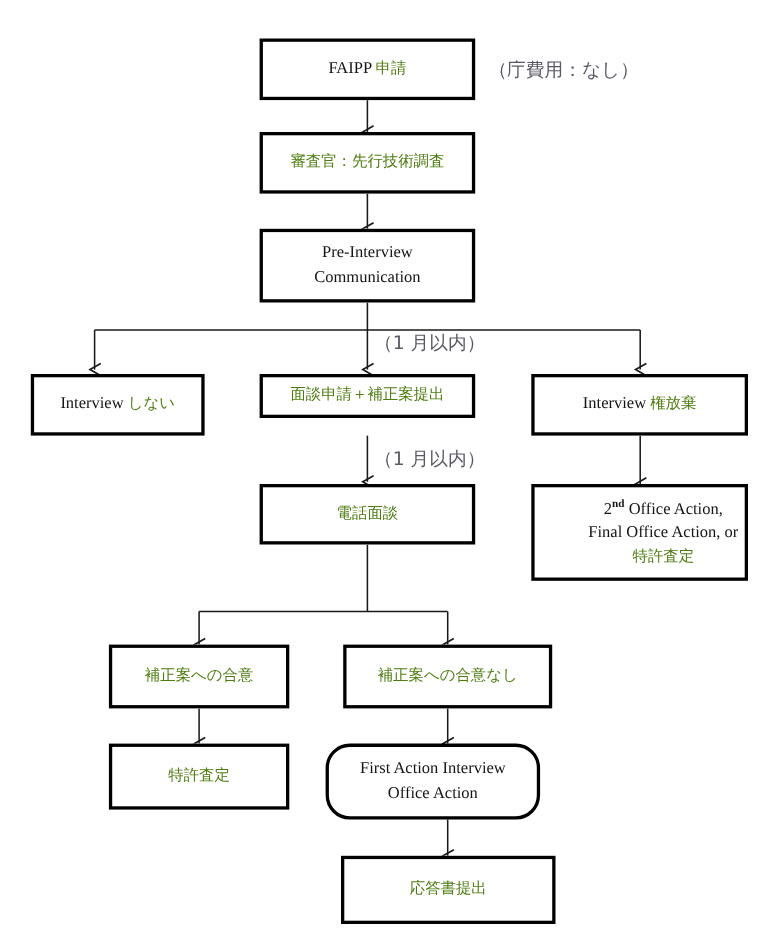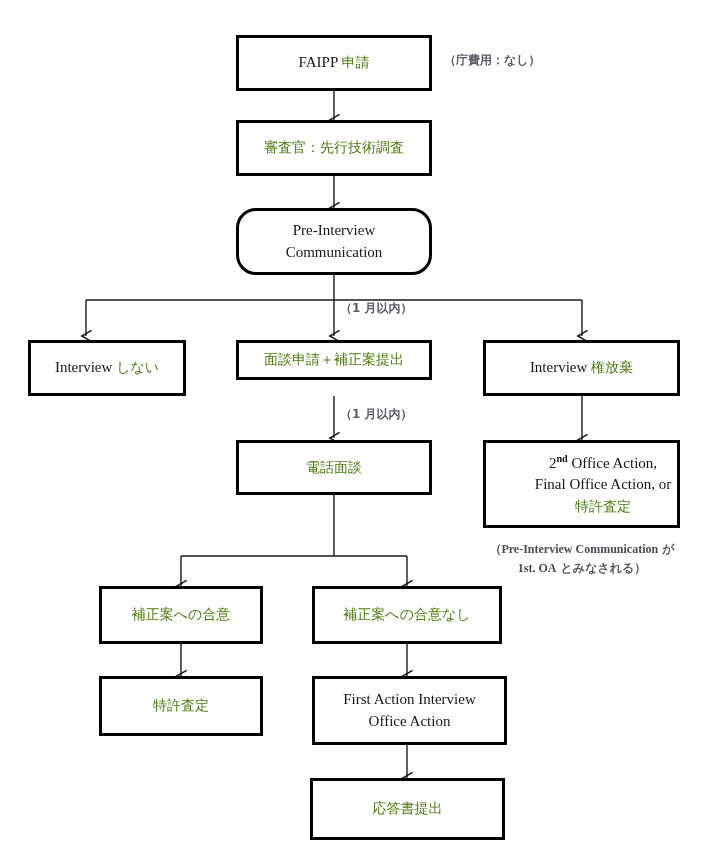--- a/index.html
+++ b/index.html
@@ -42,24 +42,23 @@
     font-family: "DejaVu Sans", "Liberation Sans", sans-serif;
     font-size: 14px;
   }
   .node .line { display: block; white-space: nowrap; }
   .node sup { font-size: 0.68em; vertical-align: super; font-weight: bold; }
 
   .annot {
     position: absolute;
     color: #5a5a66;
     font-family: "DejaVu Sans", "Liberation Sans", sans-serif;
-    font-size: 12px;
+    font-size: 17px;
     white-space: nowrap;
     z-index: 4;
-    font-weight: bold;
   }
   .annot .lat {
     font-family: "Liberation Serif", "DejaVu Serif", serif;
     color: #4a4a57;
   }
   .annot.center { text-align: center; }
 
   svg.wires {
     position: absolute;
     left: 0; top: 0;
@@ -116,21 +115,21 @@
   </div>
 
   <div class="annot" style="left:444px; top:52px;">（庁費用：なし）</div>
 
   <div class="node" style="left:236px; top:120px; width:196px; height:56px;">
     <span class="line">
       <span class="jp">審査官：先行技術調査</span>
     </span>
   </div>
 
-  <div class="node" style="left:236px; top:208px; width:196px; height:67px; flex-direction:column;border-radius:20px;">
+  <div class="node" style="left:236px; top:208px; width:196px; height:67px; flex-direction:column;">
     <span class="line lat">Pre-Interview</span>
     <span class="line lat">Communication</span>
   </div>
 
   <div class="annot" style="left:340px; top:300px;">（1 月以内）</div>
 
   <div class="node" style="left:28px; top:340px; width:158px; height:56px;">
     <span class="line">
       <span class="lat">Interview</span>
       <span class="jp">しない</span>
@@ -159,44 +158,40 @@
   </div>
 
   <div class="node" style="left:483px; top:440px; width:197px; height:88px; flex-direction:column;padding-left:43px;">
     <span class="line lat">
       <span>2</span><sup>nd</sup><span> Office Action,</span>
     </span>
     <span class="line lat">Final Office Action, or</span>
     <span class="line jp">特許査定</span>
   </div>
 
-  <div class="annot center" style="left:470px; top:540px; width:224px; line-height:1.55; white-space:normal;">
-    <span>（</span><span class="lat">Pre-Interview Communication</span><span> が</span><br>
-    <span class="lat">1st. OA</span><span> とみなされる）</span>
-  </div>
 
   <div class="node" style="left:99px; top:586px; width:164px; height:58px;">
     <span class="line">
       <span class="jp">補正案への合意</span>
     </span>
   </div>
 
   <div class="node" style="left:312px; top:586px; width:190px; height:58px;">
     <span class="line">
       <span class="jp">補正案への合意なし</span>
     </span>
   </div>
 
   <div class="node" style="left:99px; top:676px; width:164px; height:60px;">
     <span class="line">
       <span class="jp">特許査定</span>
     </span>
   </div>
 
-  <div class="node" style="left:312px; top:676px; width:195px; height:69px; flex-direction:column;">
+  <div class="node" style="left:296px; top:676px; width:195px; height:69px; flex-direction:column;border-radius:22px;">
     <span class="line lat">First Action Interview</span>
     <span class="line lat">Office Action</span>
   </div>
 
   <div class="node" style="left:310px; top:778px; width:195px; height:62px;">
     <span class="line">
       <span class="jp">応答書提出</span>
     </span>
   </div>
 

